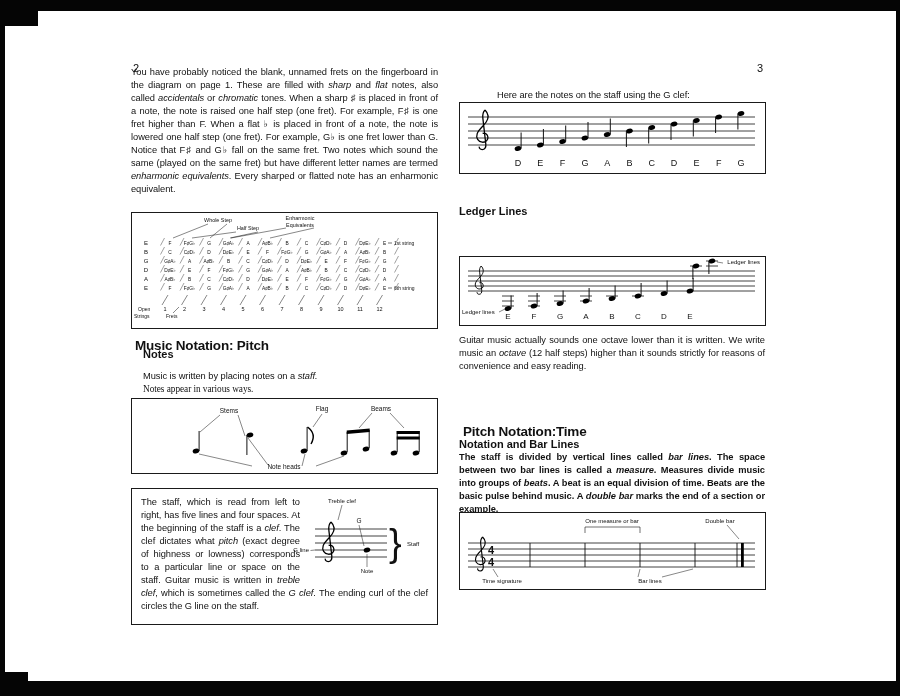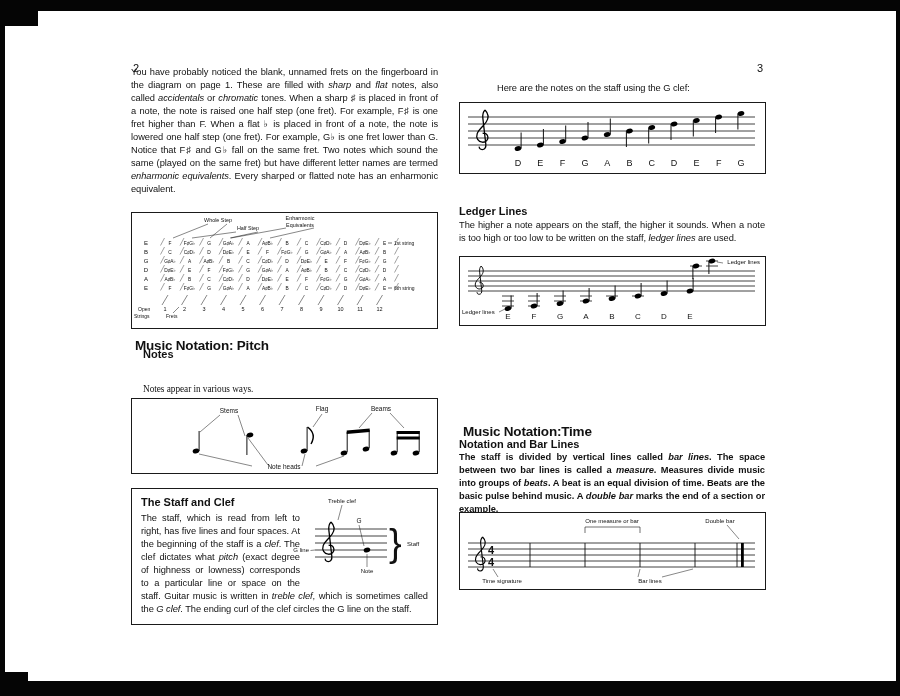--- a/index.html
+++ b/index.html
@@ -38,21 +38,21 @@
   .p-notes2{top:323px;left:12px;width:290px;font-family:Liberation Serif, serif;}
   .fig-noteparts{top:338px;left:0;width:305px;height:74px;}
   .fig-staffclef{top:428px;left:0;width:305px;height:135px;}
   .sc-pad{padding:7px 9px 0 9px;}
   .sc-float{float:right;width:128px;height:90px;}
   .sc-title{font-weight:bold;font-size:11px;margin:0 0 4px 0;}
   .sc-body{font-size:9.4px;line-height:12.2px;text-align:left;}
   .sc-svg{position:absolute;right:2px;top:4px;}
 
   
-  .r-intro{top:22px;left:0;width:306px;text-align:left;padding-left:38px;}
+  .r-intro{top:29px;left:0;width:306px;text-align:left;padding-left:38px;}
   .fig-gclef{top:42px;left:0;width:305px;height:70px;}
   .h-ledger{top:145px;left:0;}
   .p-ledger{top:159px;left:0;width:306px;}
   .fig-ledger{top:196px;left:0;width:305px;height:68px;}
   .p-octave{top:274px;left:0;width:306px;}
   .h-time{top:360px;left:0;}
   .h-measures{top:378px;left:0;}
   .p-measures{top:391px;left:0;width:306px;font-weight:bold;}
   .fig-time{top:452px;left:0;width:305px;height:76px;}
 </style>
@@ -270,20 +270,21 @@
           <text x="247.5" y="98" font-size="5.5" text-anchor="middle">12</text>
           <text x="6" y="98" font-size="5" text-anchor="start">Open</text>
           <text x="2" y="105" font-size="5" text-anchor="start">Strings</text>
           <text x="34" y="105" font-size="5" text-anchor="start">Frets</text>
           <line x1="41" y1="100" x2="47" y2="94" stroke="#111" stroke-width="0.5"></line>
         </svg>
     </div>
 
     <h2 class="head h-pitch">Music Notation: Pitch</h2>
     <h3 class="subhead h-notes">Notes</h3>
+    <p class="body abs p-notes1 left-align"><span>Music is written by placing notes on a </span><i>staff.</i></p>
     <p class="body abs p-notes2 left-align">Notes appear in various ways.</p>
 
     <div class="fig fig-noteparts">
       <svg id="noteparts-svg" width="303" height="72" viewBox="0 0 303 72">
           <text x="97" y="14" font-size="6.5" text-anchor="middle">Stems</text>
           <line x1="88" y1="16" x2="68" y2="33" stroke="#111" stroke-width="0.5"></line>
           <line x1="106" y1="16" x2="113" y2="37" stroke="#111" stroke-width="0.5"></line>
           <ellipse cx="64" cy="52" rx="3.4" ry="2.4" transform="rotate(-18 64 52)" fill="#000"></ellipse>
           <line x1="67.1" y1="52" x2="67.1" y2="32" stroke="#111" stroke-width="1"></line>
           <ellipse cx="118" cy="36" rx="3.4" ry="2.4" transform="rotate(-18 118 36)" fill="#000"></ellipse>
@@ -311,21 +312,20 @@
           <line x1="120" y1="67" x2="67" y2="55" stroke="#111" stroke-width="0.5"></line>
           <line x1="136" y1="66" x2="116" y2="39" stroke="#111" stroke-width="0.5"></line>
           <line x1="170" y1="67" x2="173" y2="55" stroke="#111" stroke-width="0.5"></line>
           <line x1="184" y1="67" x2="212" y2="57" stroke="#111" stroke-width="0.5"></line>
         </svg>
     </div>
 
     <div class="fig fig-staffclef">
       <div class="sc-pad">
         <div class="sc-float"></div>
-        <div class="sc-title">The Staff and Clef</div>
         <p class="body sc-body"><span>The staff, which is read from left to right, has five lines and four spaces.  At the beginning of the staff is a </span><i>clef</i><span>.  The clef dictates what </span><i>pitch</i><span> (exact degree of highness or lowness) corresponds to a particular line or space on the staff.  Guitar music is written in </span><i>treble clef</i><span>, which is sometimes called the </span><i>G clef</i><span>.  The ending curl of the clef circles the G line on the staff.</span></p>
       </div>
       <svg id="staffclef-svg" class="sc-svg" width="150" height="92" viewBox="0 0 150 92">
           <line x1="30" y1="36" x2="102" y2="36" stroke="#111" stroke-width="0.8"></line>
           <line x1="30" y1="43" x2="102" y2="43" stroke="#111" stroke-width="0.8"></line>
           <line x1="30" y1="50" x2="102" y2="50" stroke="#111" stroke-width="0.8"></line>
           <line x1="30" y1="57" x2="102" y2="57" stroke="#111" stroke-width="0.8"></line>
           <line x1="30" y1="64" x2="102" y2="64" stroke="#111" stroke-width="0.8"></line>
           <g transform="translate(36,36) scale(1)">
             <path d="M10 -7 C13.5 -3.5 13.8 1 11.2 5 C8.6 9 3.6 12.5 2.2 16.6 C0.7 21 3.2 24.8 7.2 25.2 C10.9 25.5 13.3 23 12.9 20 C12.5 17.1 10 15.5 7.6 16.4 M10 -7 C8.2 -5.2 7.4 -2.1 7.9 1.6 L10.8 27 C11.2 30.4 9.7 32.6 7.2 32.6 C5.1 32.6 4 31.1 4.3 29.6" fill="none" stroke="#000" stroke-width="1.3"></path>
@@ -390,21 +390,20 @@
           <ellipse cx="258.70000000000005" cy="14" rx="3.4" ry="2.4" transform="rotate(-18 258.70000000000005 14)" fill="#000"></ellipse>
           <line x1="255.60000000000005" y1="14" x2="255.60000000000005" y2="30" stroke="#111" stroke-width="1"></line>
           <text x="258.70000000000005" y="63" font-size="9" text-anchor="middle">F</text>
           <ellipse cx="281" cy="10.5" rx="3.4" ry="2.4" transform="rotate(-18 281 10.5)" fill="#000"></ellipse>
           <line x1="277.9" y1="10.5" x2="277.9" y2="26.5" stroke="#111" stroke-width="1"></line>
           <text x="281" y="63" font-size="9" text-anchor="middle">G</text>
         </svg>
     </div>
 
     <h3 class="subhead h-ledger">Ledger Lines</h3>
-    <p class="body abs p-ledger"><span>The higher a note appears on the staff, the higher it sounds. When a note is too high or too low to be written on the staff, </span><i>ledger lines</i><span> are used.</span></p>
 
     <div class="fig fig-ledger">
       <svg id="ledger-svg" width="303" height="66" viewBox="0 0 303 66">
           <line x1="8" y1="14" x2="295" y2="14" stroke="#111" stroke-width="0.8"></line>
           <line x1="8" y1="19" x2="295" y2="19" stroke="#111" stroke-width="0.8"></line>
           <line x1="8" y1="24" x2="295" y2="24" stroke="#111" stroke-width="0.8"></line>
           <line x1="8" y1="29" x2="295" y2="29" stroke="#111" stroke-width="0.8"></line>
           <line x1="8" y1="34" x2="295" y2="34" stroke="#111" stroke-width="0.8"></line>
           <g transform="translate(14,14) scale(0.7142857142857143)">
             <path d="M10 -7 C13.5 -3.5 13.8 1 11.2 5 C8.6 9 3.6 12.5 2.2 16.6 C0.7 21 3.2 24.8 7.2 25.2 C10.9 25.5 13.3 23 12.9 20 C12.5 17.1 10 15.5 7.6 16.4 M10 -7 C8.2 -5.2 7.4 -2.1 7.9 1.6 L10.8 27 C11.2 30.4 9.7 32.6 7.2 32.6 C5.1 32.6 4 31.1 4.3 29.6" fill="none" stroke="#000" stroke-width="1.3"></path>
@@ -452,22 +451,23 @@
           <line x1="246" y1="4" x2="258" y2="4" stroke="#111" stroke-width="0.8"></line>
           <ellipse cx="252" cy="4" rx="3.4" ry="2.4" transform="rotate(-18 252 4)" fill="#000"></ellipse>
           <line x1="248.9" y1="4" x2="248.9" y2="17" stroke="#111" stroke-width="1"></line>
           <text x="300" y="7" font-size="6" text-anchor="end">Ledger lines</text>
           <line x1="263" y1="6" x2="257" y2="5" stroke="#111" stroke-width="0.5"></line>
           <text x="2" y="57" font-size="6" text-anchor="start">Ledger lines</text>
           <line x1="39" y1="55" x2="45" y2="52" stroke="#111" stroke-width="0.5"></line>
         </svg>
     </div>
 
-
-    <h2 class="head h-time">Music Notation:Time</h2>
+    <p class="body abs p-octave"><span>Guitar music actually sounds one octave lower than it is written.  We write music an </span><i>octave</i><span> (12 half steps) higher than it sounds strictly for reasons of convenience and easy reading.</span></p>
+
+    <h2 class="head h-time">Pitch Notation:Time</h2>
     <h3 class="subhead h-measures">Notation and Bar Lines</h3>
     <p class="body abs p-measures"><span>The staff is divided by vertical lines called </span><i>bar lines</i><span>.  The space between two bar lines is called a </span><i>measure</i><span>.  Measures divide music into groups of </span><i>beats</i><span>.  A beat is an equal division of time.  Beats are the basic pulse behind music.  A </span><i>double bar</i><span> marks the end of a section or example.</span></p>
 
     <div class="fig fig-time">
       <svg id="time-svg" width="303" height="74" viewBox="0 0 303 74">
           <line x1="8" y1="30" x2="295" y2="30" stroke="#111" stroke-width="0.8"></line>
           <line x1="8" y1="36" x2="295" y2="36" stroke="#111" stroke-width="0.8"></line>
           <line x1="8" y1="42" x2="295" y2="42" stroke="#111" stroke-width="0.8"></line>
           <line x1="8" y1="48" x2="295" y2="48" stroke="#111" stroke-width="0.8"></line>
           <line x1="8" y1="54" x2="295" y2="54" stroke="#111" stroke-width="0.8"></line>

